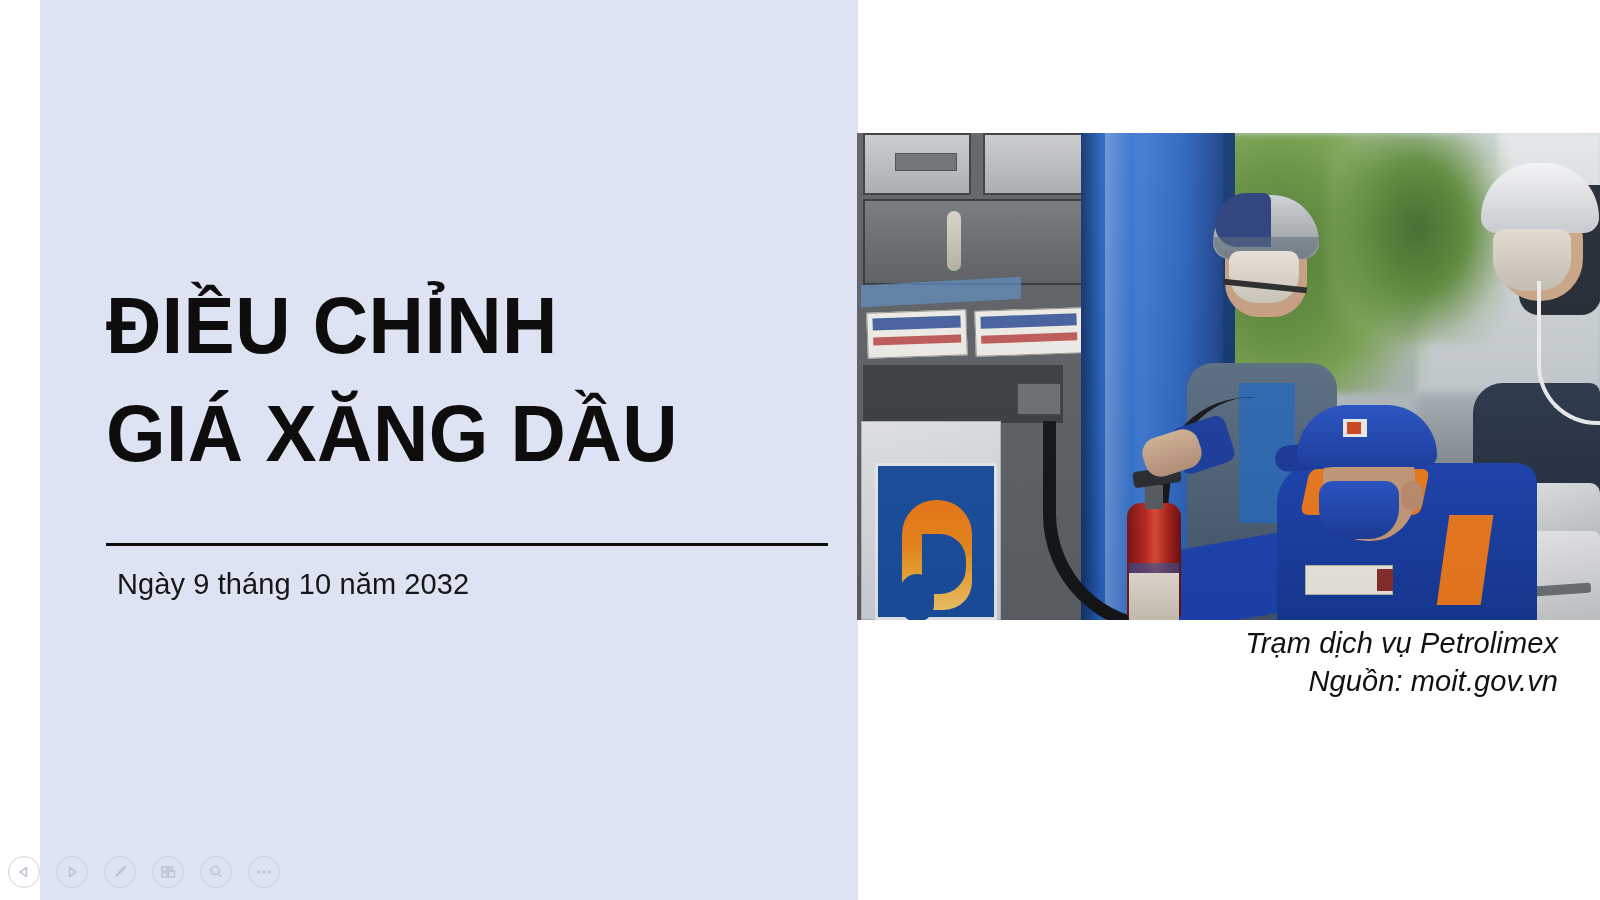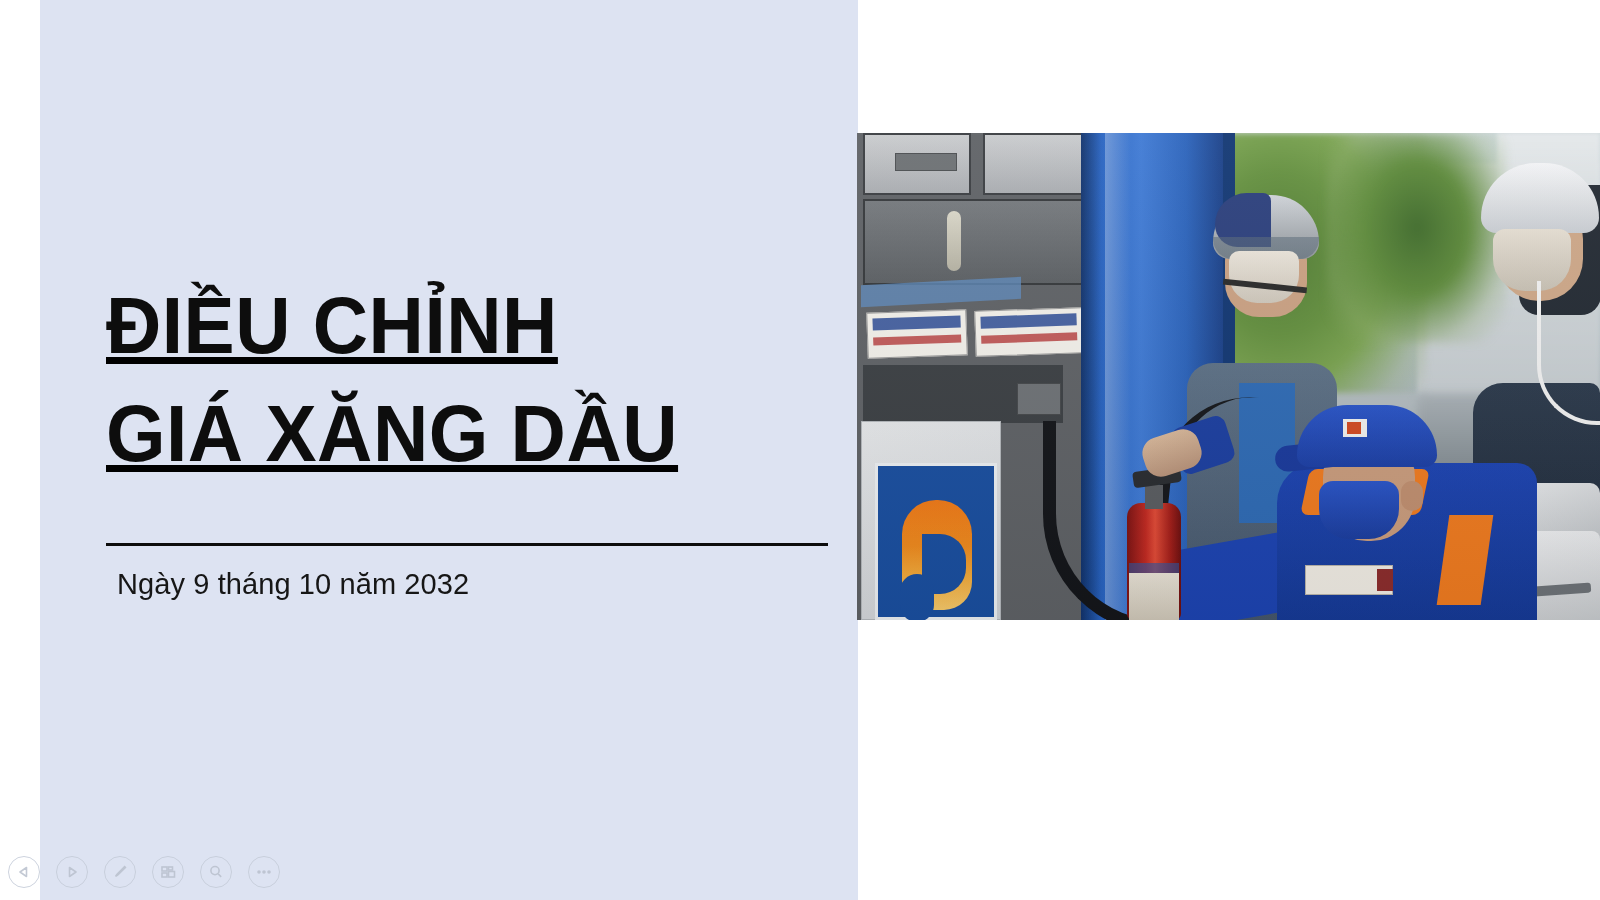--- a/index.html
+++ b/index.html
@@ -23,21 +23,20 @@
     left:40px;top:0;
     width:818px;height:900px;
     background:#dde3f2;
   }
 
   
   #title-block{
     position:absolute;
     left:106px;top:272px;
     width:730px;
-    text-decoration:underline;
   }
   .title-line{
     font-family:"Liberation Sans","DejaVu Sans",sans-serif;
     font-weight:700;
     font-size:79px;
     line-height:108px;
     letter-spacing:0.5px;
     color:#0d0d0d;
     white-space:nowrap;
     transform:scaleX(0.97);
@@ -337,20 +336,24 @@
     <div class="ph" id="fe-label-b"></div>
     <div class="ph" id="fe-label"></div>
     <div class="ph" id="fe-neck"></div>
     <div class="ph" id="fe-handle"></div>
     <div class="ph" id="sleeve"></div>
     <div class="ph" id="hand"></div>
 
     <div class="ph" id="grain"></div>
   </div>
 
+  <div id="caption">
+    <div>Trạm dịch vụ Petrolimex</div>
+    <div>Nguồn: moit.gov.vn</div>
+  </div>
 
   <div id="toolbar">
 
     <div class="tb-btn">
       <span>
         <svg width="14" height="14" viewBox="0 0 14 14">
             <polygon class="tri" points="9.5,2.5 9.5,11.5 3,7"></polygon>
           </svg>
       </span>
     </div>

